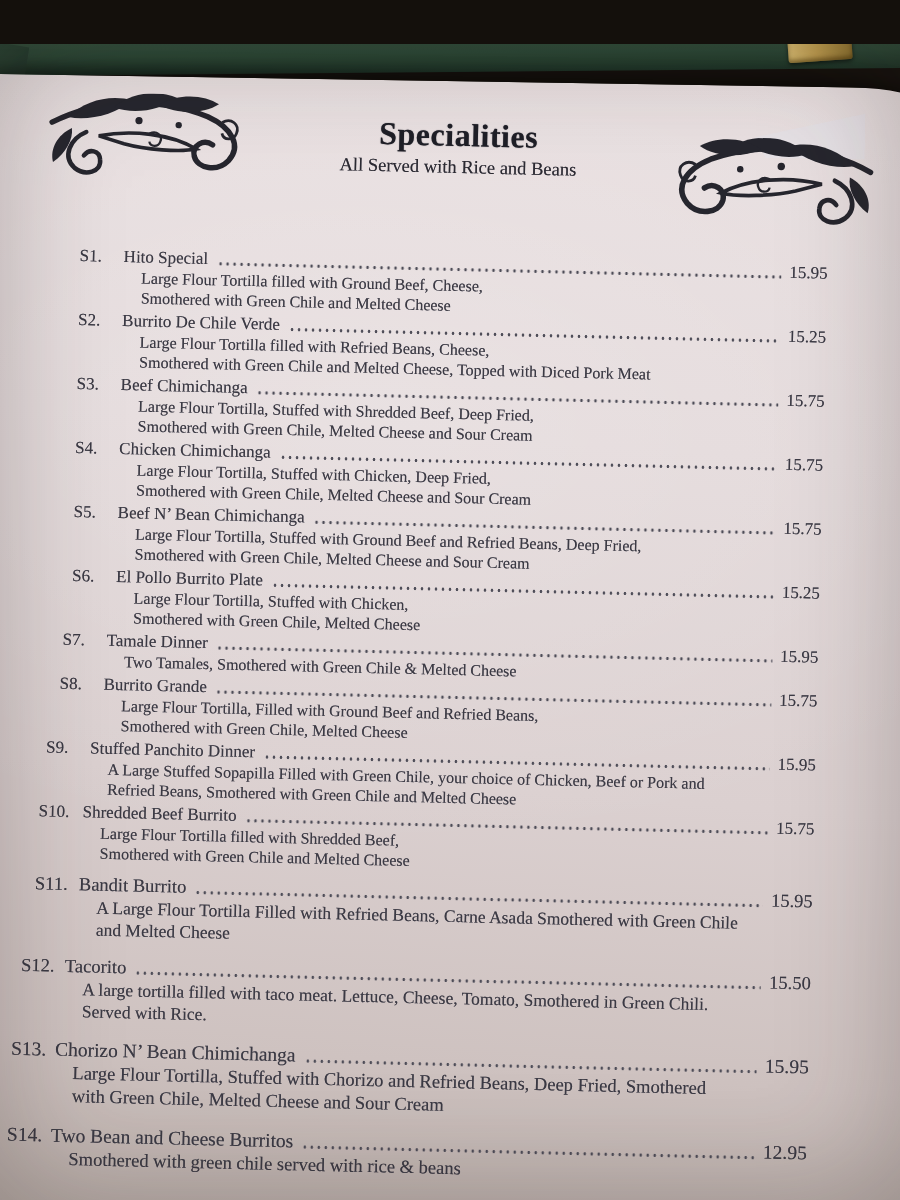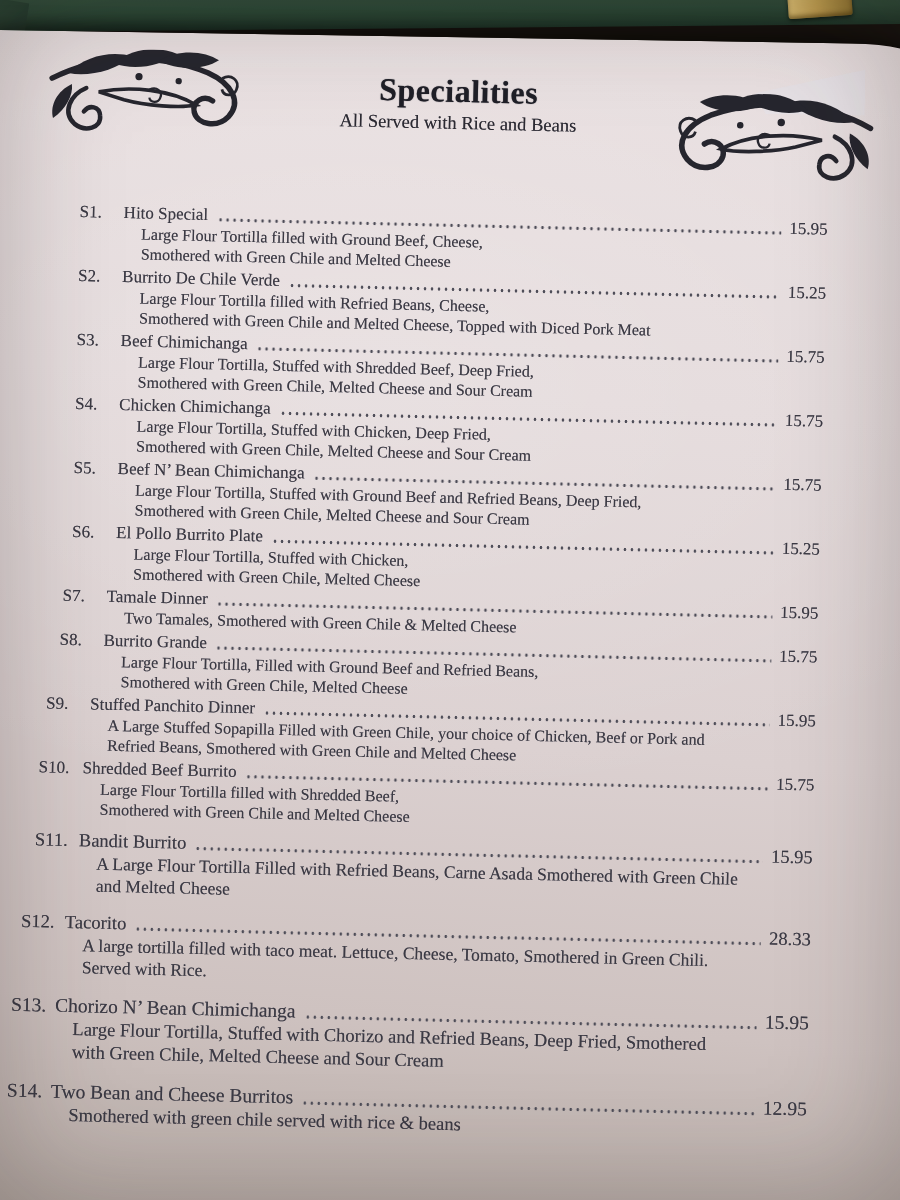--- a/index.html
+++ b/index.html
@@ -1,21 +1,21 @@
 <!DOCTYPE html>
 <html><head>
 <meta charset="utf-8">
 <style>
   html,body{margin:0;padding:0;}
   body{
     width:900px;height:1200px;overflow:hidden;position:relative;
     background:#14100c;
     font-family:"Liberation Serif","DejaVu Serif",serif;
   }
-  .scene{position:absolute;inset:0;overflow:hidden;}
+  .scene{position:absolute;inset:0;overflow:hidden;margin-top:44px;}
   
   .binder-top{
     position:absolute;top:-10px;left:-12px;width:106%;height:42px;
     background:linear-gradient(180deg,#35523f 0%,#2b4836 55%,#1d3427 100%);
     transform:rotate(-0.5deg);transform-origin:left top;
   }
   .binder-left{
     position:absolute;top:-6px;left:-30px;width:60px;height:300px;
     background:linear-gradient(100deg,#2e4c3a,#1c3126);
     transform:rotate(9deg);transform-origin:left top;
@@ -259,21 +259,21 @@
           </div>
           <div class="desc">A Large Flour Tortilla Filled with Refried Beans, Carne Asada Smothered with Green Chile</div>
           <div class="desc">and Melted Cheese</div>
         </div>
 
         <div class="item s12 f2">
           <div class="row">
             <span class="num">S12.</span>
             <span class="nm">Tacorito</span>
             <span class="leader"></span>
-            <span class="price">28.33</span>
+            <span class="price">15.50</span>
           </div>
           <div class="desc">A large tortilla filled with taco meat. Lettuce, Cheese, Tomato, Smothered in Green Chili.</div>
           <div class="desc">Served with Rice.</div>
         </div>
 
         <div class="item s13 f3">
           <div class="row">
             <span class="num">S13.</span>
             <span class="nm">Chorizo N’ Bean Chimichanga</span>
             <span class="leader"></span>

